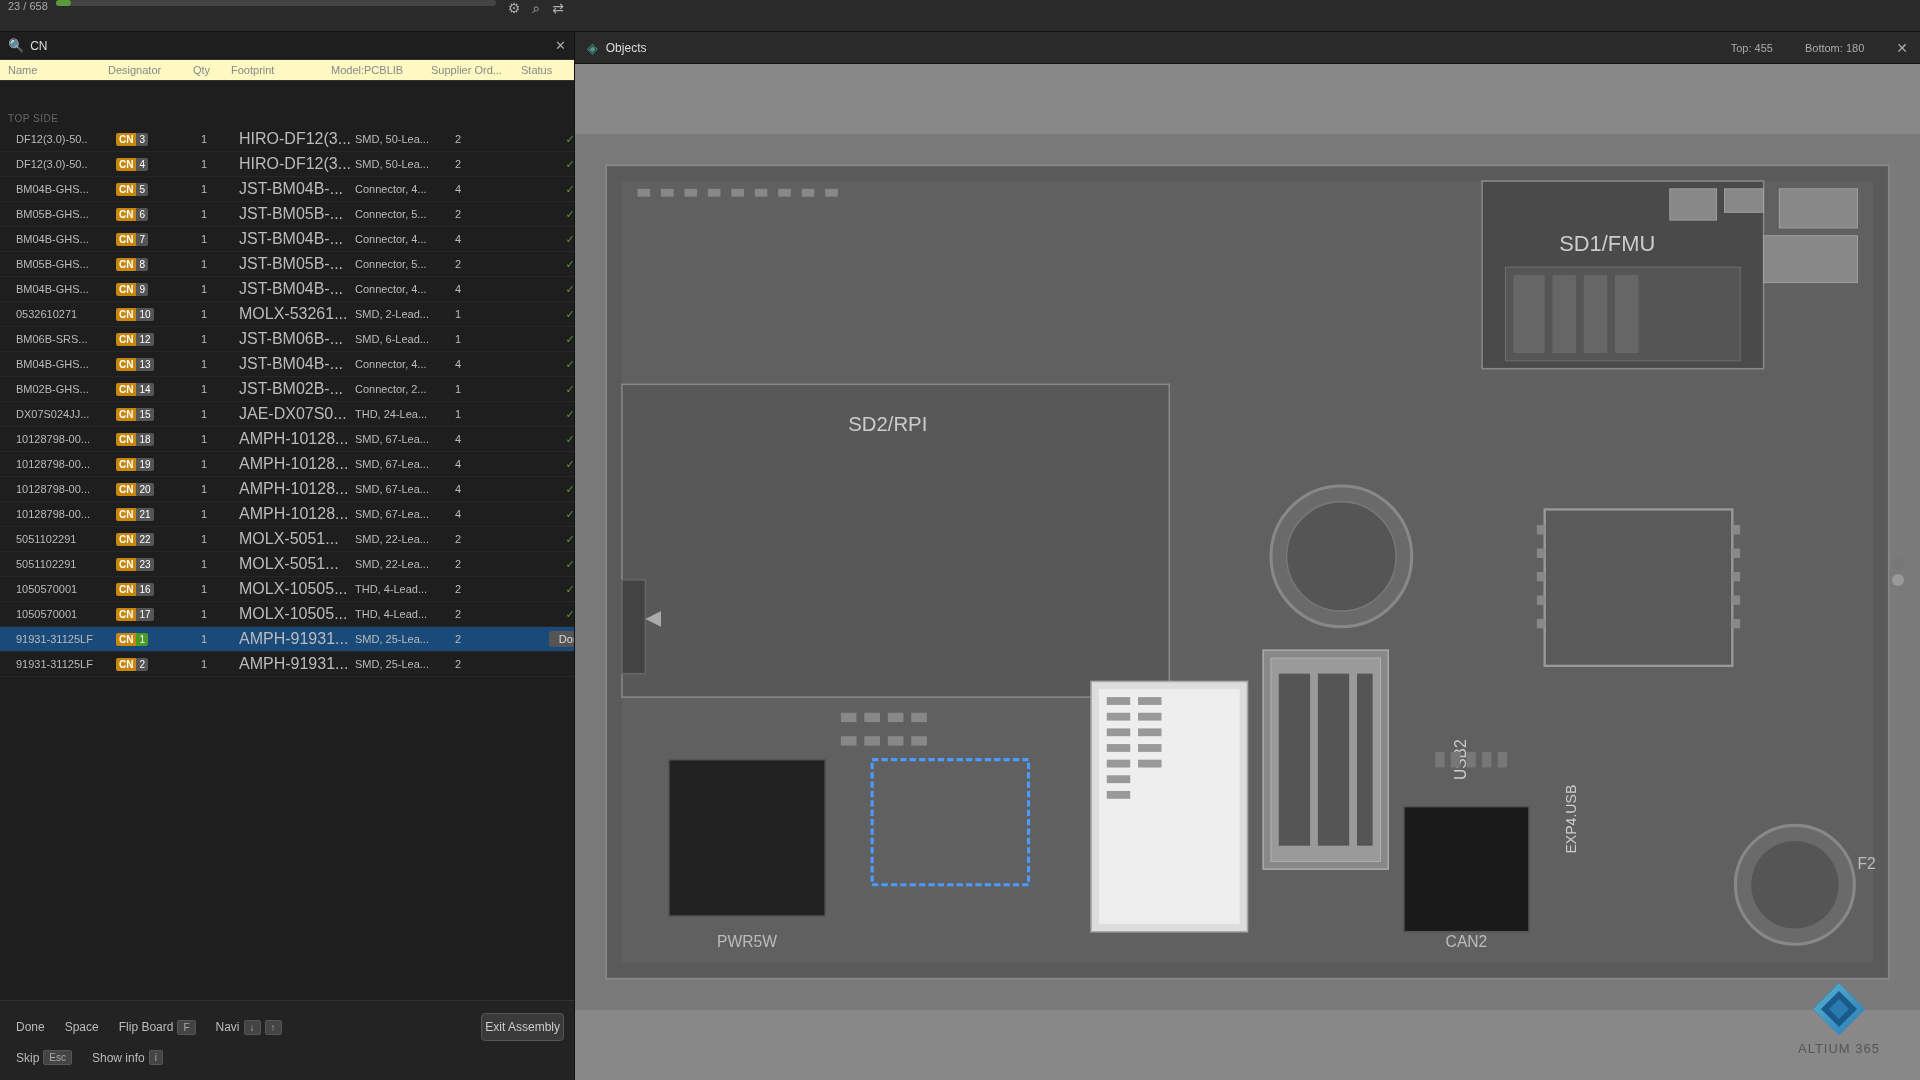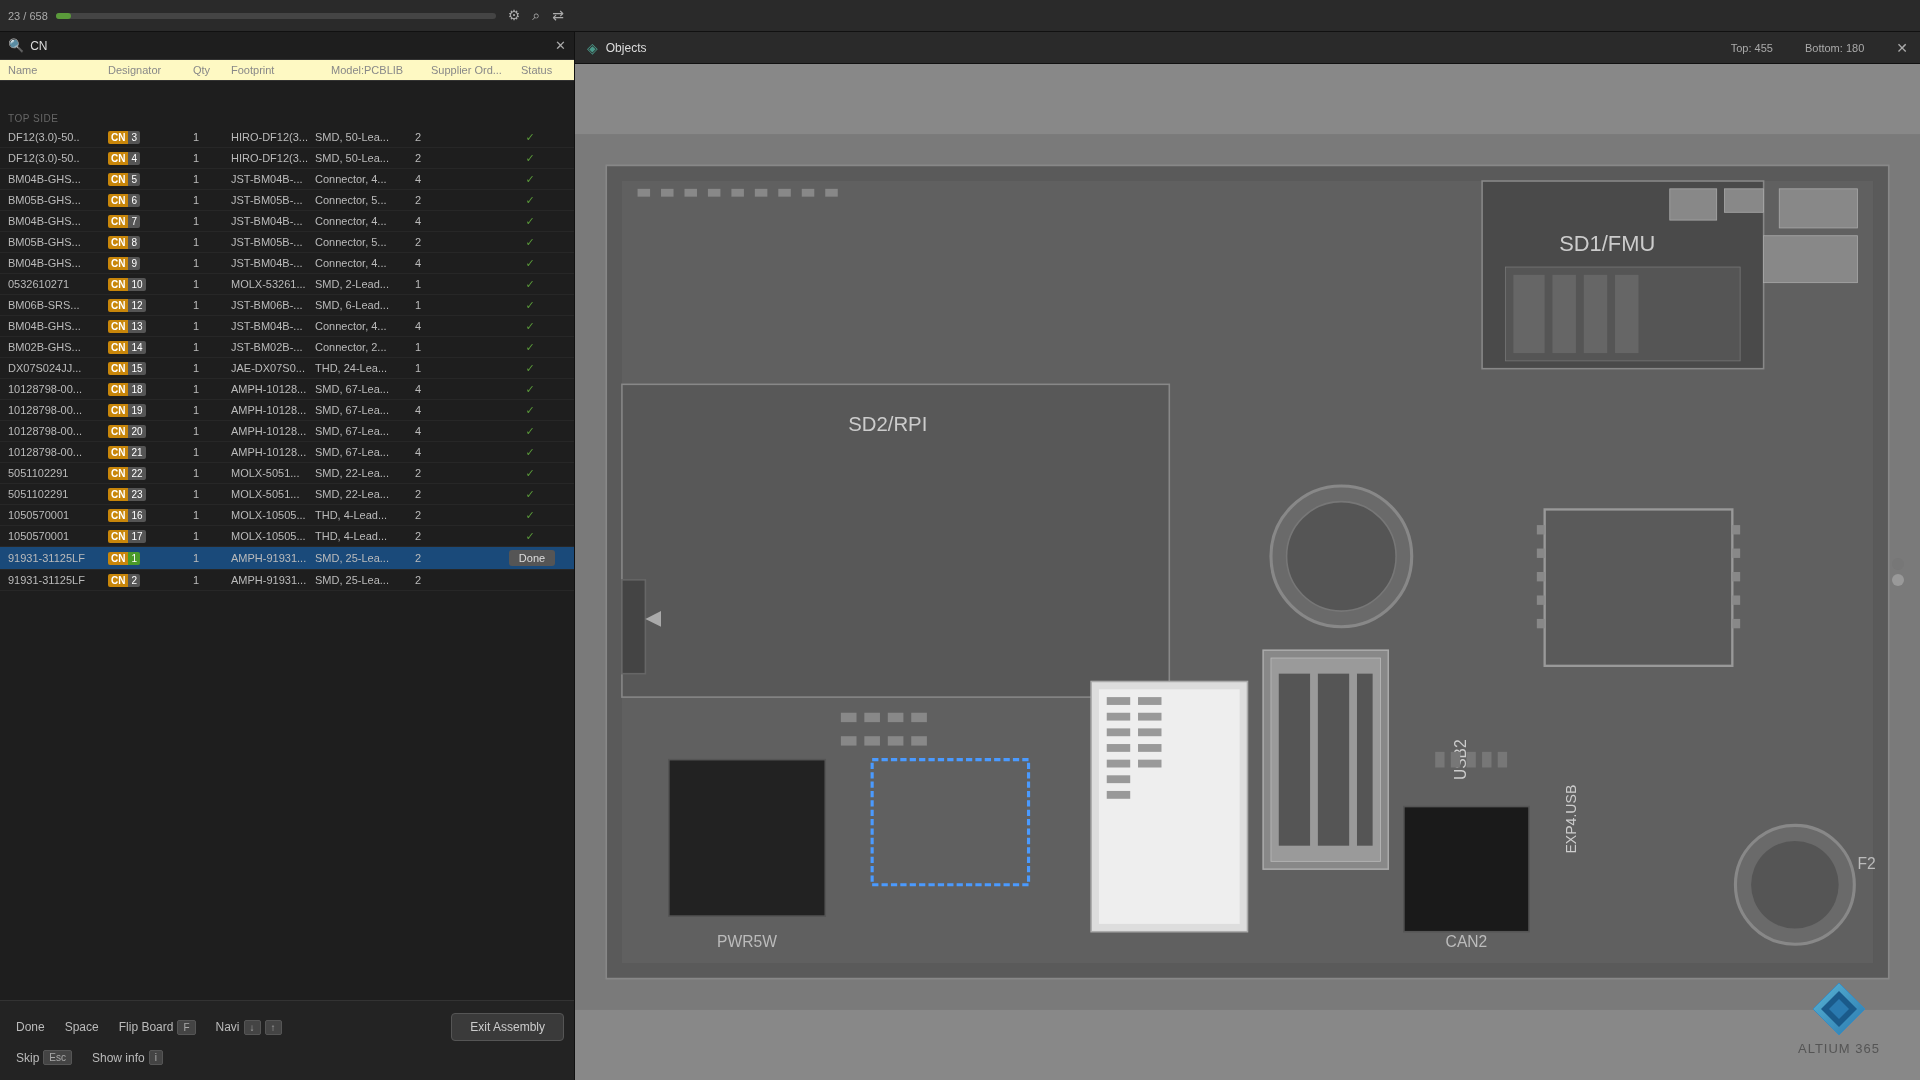--- a/index.html
+++ b/index.html
@@ -11,21 +11,21 @@
       width: 1920px;
       height: 1080px;
       overflow: hidden;
       display: flex;
       flex-direction: column;
     }
 
     
     .top-bar {
       display: flex;
-      align-items: center;
+      align-items: flex-start;
       height: 32px;
       background: #2a2a2a;
       border-bottom: 1px solid #111;
       padding: 0 8px;
       gap: 8px;
       flex-shrink: 0;
     }
     .top-bar-counter {
       font-size: 11px;
       color: #aaa;
@@ -126,30 +126,30 @@
       color: #666;
       text-transform: uppercase;
       background: #1e1e1e;
       letter-spacing: 0.5px;
       margin-top: 29px;
     }
 
     .table-row {
       display: flex;
       align-items: center;
-      padding: 3px 8px;
+      padding: 3px 16px;
       border-bottom: 1px solid #272727;
       cursor: pointer;
     }
     .table-row.selected { background: #1a4a7a; }
 
     .td-name { width: 100px; flex-shrink: 0; font-size: 11px; color: #bbb; white-space: nowrap; overflow: hidden; text-overflow: ellipsis; }
     .td-designator { width: 85px; flex-shrink: 0; }
     .td-qty { width: 38px; flex-shrink: 0; font-size: 11px; color: #bbb; }
-    .td-footprint { width: 84px; flex-shrink: 0; font-size: 11px; color: #bbb; white-space: nowrap; overflow: hidden; text-overflow: ellipsis; }
+    .td-footprint { width: 116px; flex-shrink: 0; font-size: 16px; color: #bbb; white-space: nowrap; overflow: hidden; text-overflow: ellipsis; }
     .td-model { width: 100px; flex-shrink: 0; font-size: 11px; color: #bbb; white-space: nowrap; overflow: hidden; text-overflow: ellipsis; }
     .td-supplier { width: 90px; flex-shrink: 0; font-size: 11px; color: #bbb; }
     .td-status { width: 50px; flex-shrink: 0; font-size: 11px; color: #5a9a3a; display: flex; align-items: center; justify-content: center; }
 
     .designator-badge {
       display: inline-flex;
       align-items: center;
       font-size: 10px;
       border-radius: 2px;
       overflow: hidden;
@@ -213,21 +213,21 @@
       padding: 1px 5px;
       border-radius: 2px;
       font-size: 10px;
       border: 1px solid #555;
     }
     .exit-assembly-btn {
       background: #3a3a3a;
       color: #ccc;
       border: 1px solid #555;
       border-radius: 4px;
-      padding: 6px 18px;
+      padding: 6px 3px;
       font-size: 12px;
       cursor: pointer;
       margin-left: auto;
     }
 
     
     .right-panel {
       flex: 1;
       display: flex;
       flex-direction: column;

